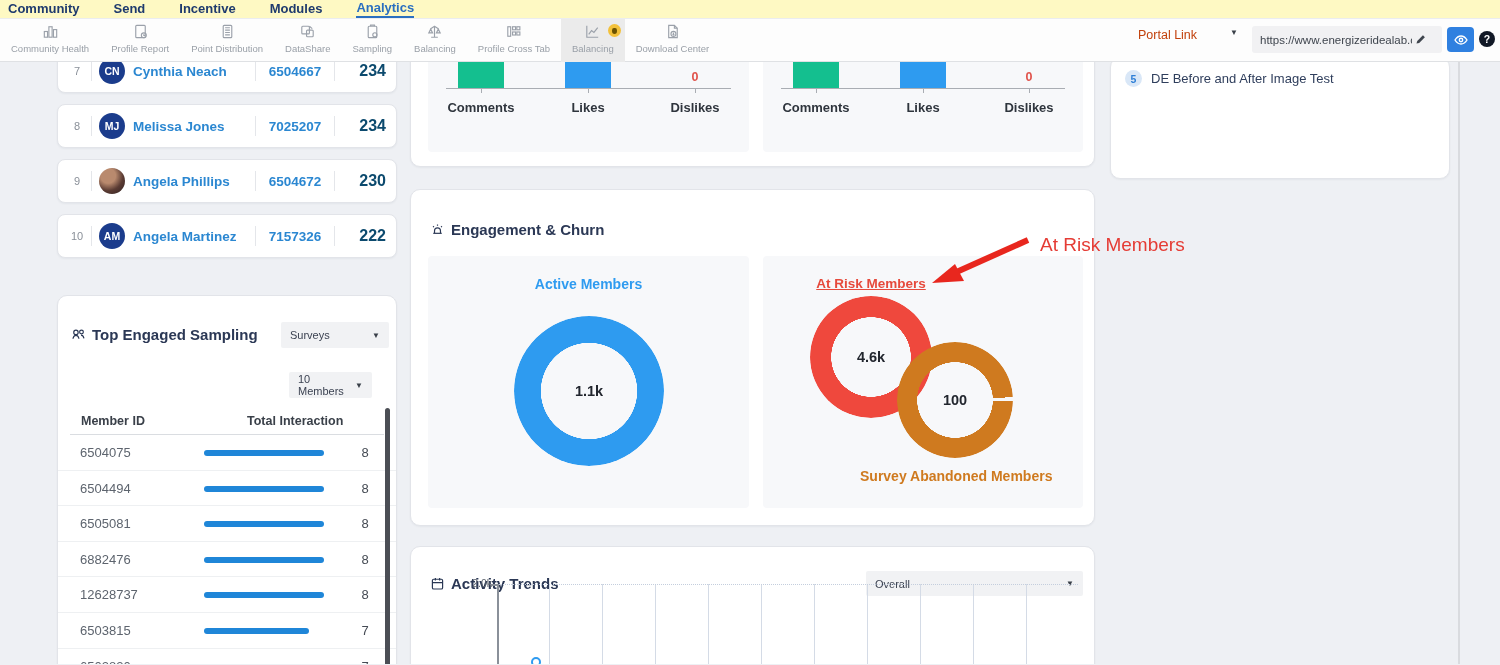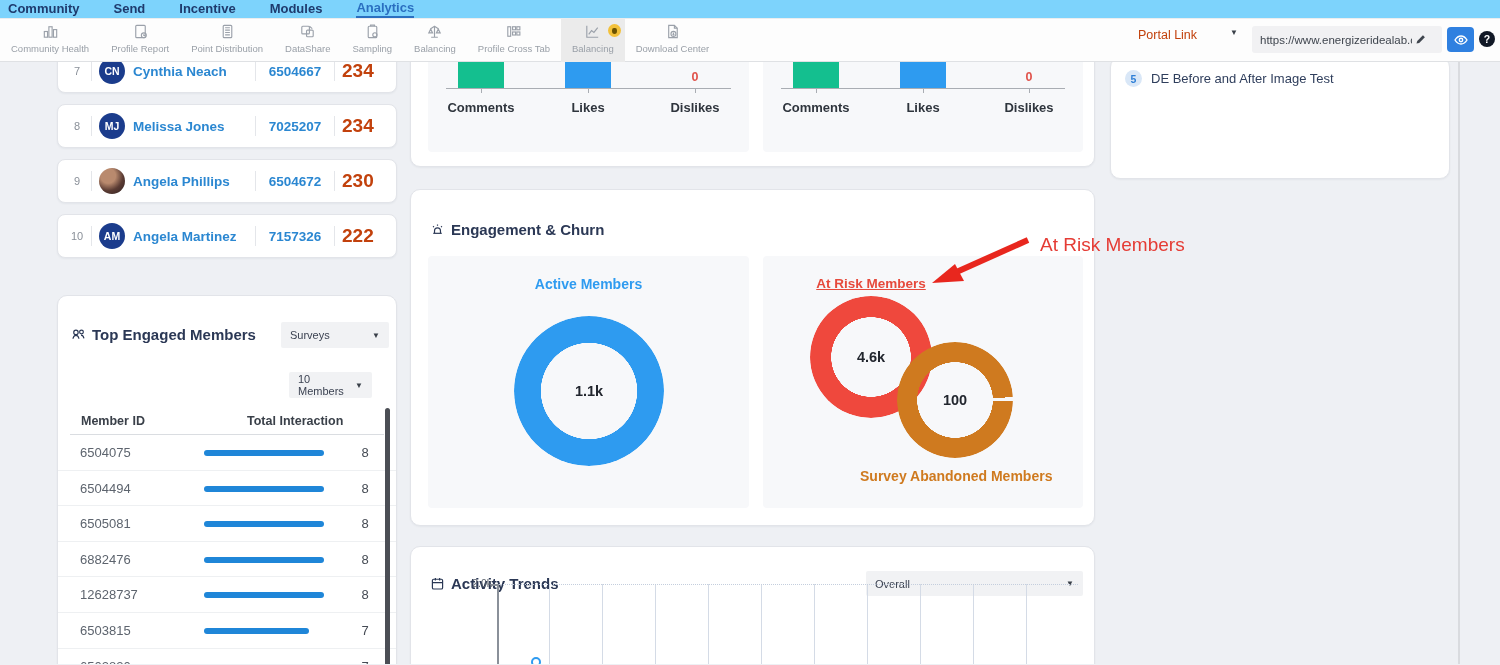--- a/index.html
+++ b/index.html
@@ -1,20 +1,20 @@
 <!DOCTYPE html>
 <html><head>
 <meta charset="utf-8">
 <style>
   * { box-sizing: border-box; margin: 0; padding: 0; }
   html,body { width:1500px; height:665px; font-family:"Liberation Sans",sans-serif; background:#eef0f4; overflow:hidden; }
   .abs { position:absolute; }
 
   
-  #topnav { position:relative; height:19px; background:#7dd3fc; border-bottom:1px solid #ebedef; display:flex; align-items:center; padding-left:8px; gap:34px; z-index:30;}
+  #topnav { position:relative; height:19px; background:#fef9c3; border-bottom:1px solid #ebedef; display:flex; align-items:center; padding-left:8px; gap:34px; z-index:30;}
   .nav-item { font-size:13px; font-weight:700; color:#1e3a6d; cursor:pointer; padding-bottom:1px; }
   .nav-item.active { color:#2a6fc0; border-bottom:2px solid #2a6fc0; }
 
   
   #toolbar { position:relative; height:43px; background:#fdfdfd; border-bottom:1px solid #dfe1e4; z-index:29; }
   #tool-strip { position:absolute; left:0; top:0; height:43px; display:flex; }
   .tool-btn { position:relative; height:43px; padding:3px 11px 0 11px; display:flex; flex-direction:column; align-items:center; justify-content:flex-start; cursor:pointer; }
   .tool-btn.active { background:#ebebeb; }
   .tool-btn svg { width:19px; height:19px; stroke:#9ba1aa; fill:none; stroke-width:1.2; }
   .tool-label { font-size:9.5px; color:#9aa0a8; margin-top:2px; white-space:nowrap; }
@@ -36,21 +36,21 @@
   .inner-panel { position:absolute; background:#f7f8fa; border-radius:4px; }
 
   
   .lb-card { left:57px; width:340px; height:44px; border-radius:8px; display:flex; align-items:center; padding:0 10px 0 12px; }
   .lb-rank { width:14px; font-size:11px; color:#8a9099; text-align:center; }
   .lb-sep { width:1px; height:20px; background:#e4e6ea; margin:0 7px; }
   .lb-avatar { width:26px; height:26px; border-radius:50%; background:#1b3c8c; color:#fff; font-size:10.5px; font-weight:700; display:flex; align-items:center; justify-content:center; margin-right:8px; }
   .lb-avatar.photo { background:radial-gradient(circle at 35% 30%, #b98a6e 0 30%, #5a3b33 60%, #2c1f20 100%); }
   .lb-name { flex:1; font-size:13.5px; font-weight:700; color:#2b87d1; cursor:pointer; white-space:nowrap; overflow:hidden; }
   .lb-id { width:64px; text-align:center; font-size:13.5px; font-weight:700; color:#2b87d1; cursor:pointer; }
-  .lb-score { width:44px; text-align:left; font-size:19px; font-weight:700; color:#c2410c; }
+  .lb-score { width:44px; text-align:right; font-size:16px; font-weight:700; color:#0c4a6e; }
 
   
   #top-engaged { left:57px; top:233px; width:340px; height:390px; overflow:hidden; }
   .panel-title { font-size:15px; font-weight:700; color:#2b3855; }
   .dropdown { background:#f1f2f4; border-radius:2px; display:flex; align-items:center; justify-content:space-between; padding:0 9px; font-size:11px; color:#3c4352; cursor:pointer; }
   .th { font-size:12.5px; font-weight:700; color:#3a4049; }
   .te-row { position:relative; height:35.6px; border-bottom:1px solid #eef0f2; }
   .te-id { position:absolute; left:22px; top:10px; font-size:13px; color:#5d646e; }
   .te-bar { position:absolute; left:146px; top:15px; height:6px; border-radius:3px; background:#1f86d8; }
   .te-val { position:absolute; right:16px; top:10px; width:30px; text-align:center; font-size:13px; color:#454b54; }
@@ -247,21 +247,21 @@
     <span class="lb-score">222</span>
   </div>
 
   <div class="card" id="top-engaged">
     <svg class="chart-hdr-icon abs" style="left:12px;top:30px;" viewBox="0 0 20 20">
         <circle cx="7" cy="7.5" r="2.6"></circle>
         <path d="M3.5 15c.4-2.6 1.9-4 3.5-4s3.1 1.4 3.5 4"></path>
         <circle cx="13.5" cy="7" r="2.2"></circle>
         <path d="M13 10.8c1.8.2 3 1.6 3.4 3.7"></path>
       </svg>
-    <div class="panel-title abs" style="left:34px;top:30px;">Top Engaged Members</div>
+    <div class="panel-title abs" style="left:34px;top:30px;">Top Engaged Sampling</div>
     <div class="dropdown abs" style="left:223px;top:26px;width:108px;height:26px;">
       <span>Surveys</span>
       <span class="caret">▼</span>
     </div>
     <div class="dropdown abs" style="left:231px;top:76px;width:83px;height:26px;">
       <span>10 Members</span>
       <span class="caret">▼</span>
     </div>
     <div class="th abs" style="left:23px;top:118px;">Member ID</div>
     <div class="th abs" style="left:189px;top:118px;">Total Interaction</div>

